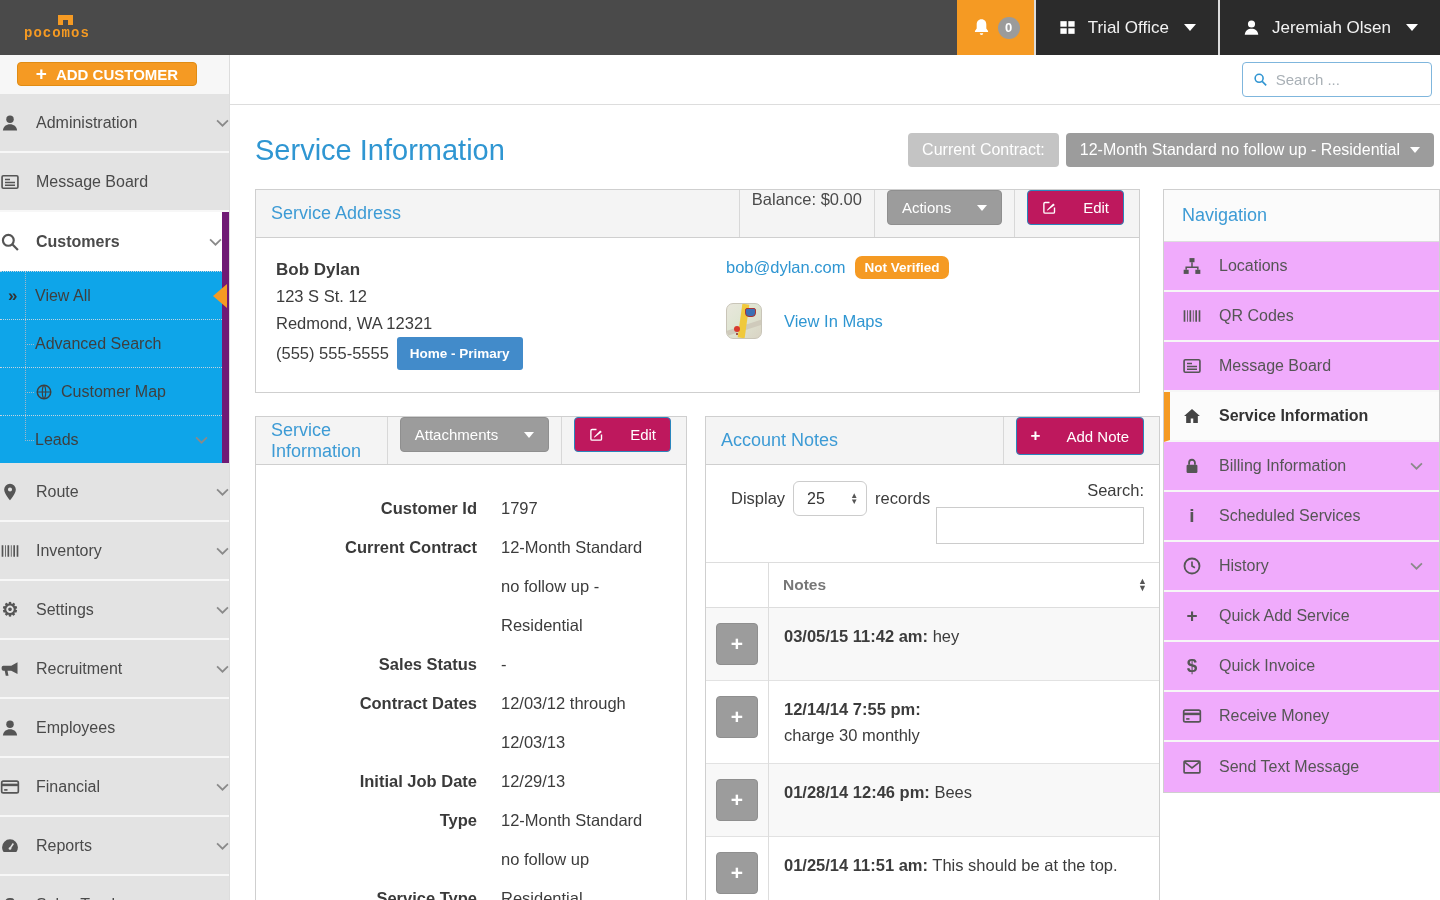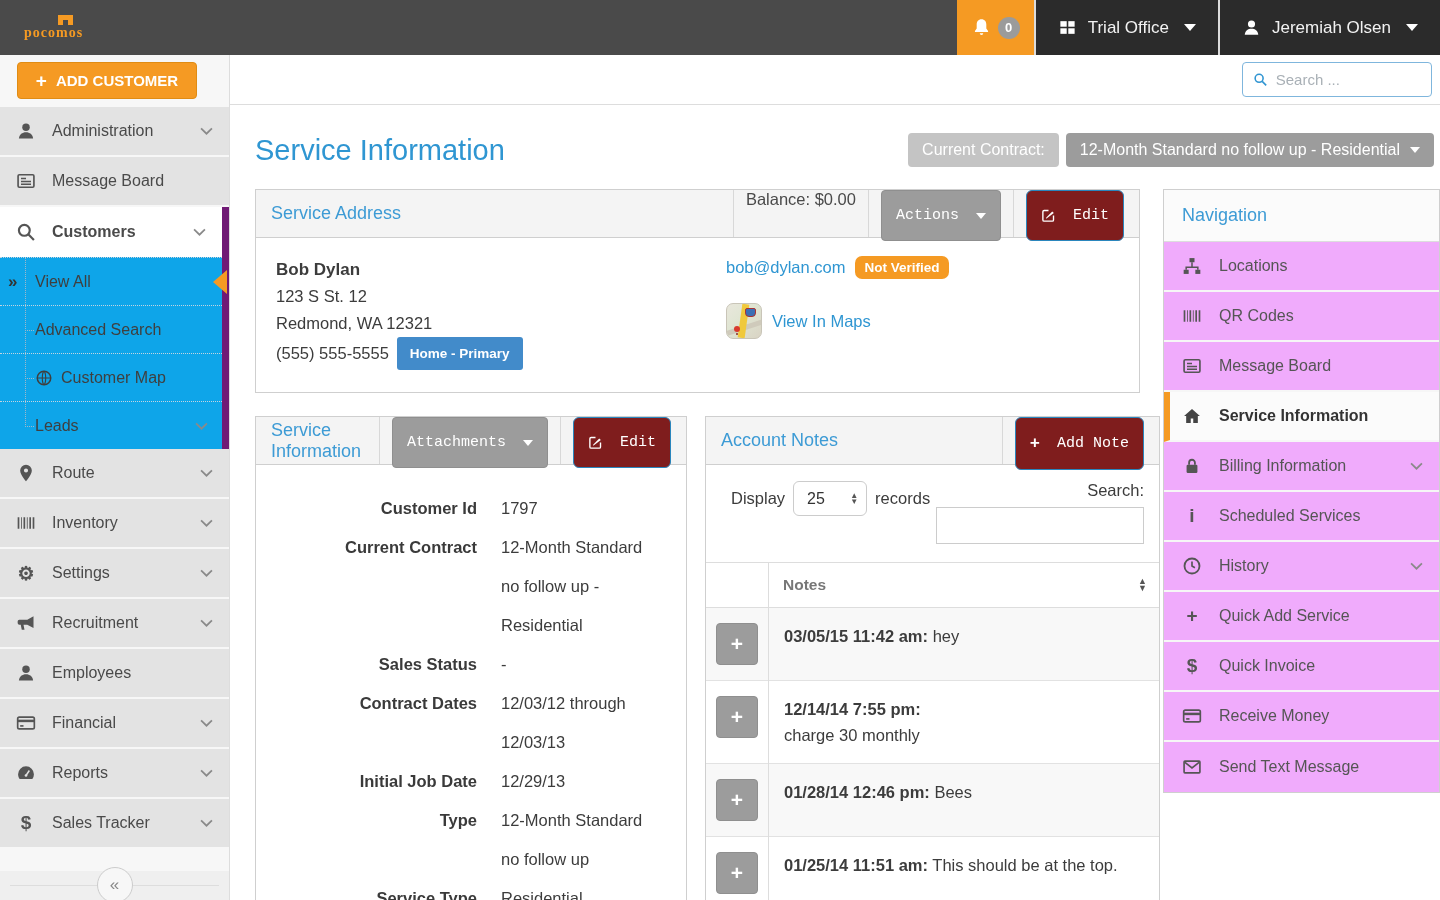--- a/index.html
+++ b/index.html
@@ -4,37 +4,37 @@
 <style>
   * { margin:0; padding:0; box-sizing:border-box; }
   html,body { width:1440px; height:900px; overflow:hidden; }
   body { font-family:"Liberation Sans", sans-serif; background:#fff; color:#3c3c3c; }
   svg { display:block; }
 
   
   .topbar { height:55px; background:#4a4a4a; display:flex; align-items:stretch; }
   .logo { display:flex; flex-direction:column; justify-content:center; padding-left:24px; }
   .logo-mark { width:5px; height:5px; background:#f59a23; box-shadow:5px 0 #f59a23, 10px 0 #f59a23, 10px 5px #f59a23, 0 5px #f59a23; margin-left:34px; margin-bottom:5px; }
-  .logo-text { font-family:Liberation Serif, serif; font-weight:bold; font-size:14px; letter-spacing:1px; color:#f59a23; }
+  .logo-text { font-family:Liberation Mono, monospace; font-weight:bold; font-size:14px; letter-spacing:1px; color:#f59a23; }
   .topbar-right { margin-left:auto; display:flex; align-items:stretch; }
   .bell-block { width:77px; background:#f59a23; display:flex; align-items:center; justify-content:center; gap:6px; cursor:pointer; }
   .icw { fill:#fff; }
   .bell-badge { background:#9b9b9b; color:#fff; border-radius:50%; width:22px; height:22px; display:flex; align-items:center; justify-content:center; font-size:13px; font-weight:bold; }
   .tb-block { background:#2b2b2b; color:#f2f2f2; display:flex; align-items:center; gap:11px; padding:0 22px; font-size:17px; border-left:2px solid #dcdcdc; cursor:pointer; }
   .caret { width:0; height:0; border-left:6px solid transparent; border-right:6px solid transparent; border-top:7px solid #fff; margin-left:4px; }
 
   
   .app { display:flex; height:845px; }
 
   
   .sidebar { width:230px; background:#f7f7f7; border-right:1px solid #ddd; display:flex; flex-direction:column; }
   .add-btn { margin:7px 0 0 17px; width:180px; height:37px; background:#f59a23; color:#fff; font-weight:bold; font-size:15px; border:1px solid #e08c14; border-radius:4px; display:flex; align-items:center; justify-content:center; gap:9px; cursor:pointer; font-family:inherit; }
   .add-plus { font-size:19px; font-weight:bold; }
   .menu { margin-top:8px; }
-  .mitem { height:50px; background:#e3e3e3; border-bottom:2px solid #f7f7f7; display:flex; align-items:center; padding:0 16px; font-size:16px; color:#4a4a4a; position:relative; cursor:pointer; }
+  .mitem { height:59px; background:#e3e3e3; border-bottom:2px solid #f7f7f7; display:flex; align-items:center; padding:0 0; font-size:16px; color:#4a4a4a; position:relative; cursor:pointer; }
   .mitem .ic, .nitem .ic { width:20px; height:20px; color:#555; fill:currentColor; flex:0 0 auto; }
   .mitem .ic { margin-right:16px; }
   .gi { width:20px; text-align:center; font-size:19px; font-weight:bold; color:#555; margin-right:16px; flex:0 0 auto; }
   .chev { color:#8a8a8a; margin-left:auto; flex:0 0 auto; }
   .group-expanded { background:#0ea5e9; border-right:7px solid #701a75; }
   .group-expanded .mitem { background:#fff; border-bottom:none; font-weight:bold; }
   .sub { position:relative; }
   .sub::before { content:''; position:absolute; left:25px; top:0; bottom:24px; border-left:1px dotted #9fb8ca; }
   .sub-item { height:48px; display:flex; align-items:center; padding:0 14px 0 35px; font-size:16px; color:#3f3f3f; border-top:1px dotted #c3d4e0; position:relative; cursor:pointer; }
   .sub-item .stub::before { content:''; position:absolute; left:25px; top:50%; width:9px; border-top:1px dotted #9fb8ca; }
@@ -62,34 +62,34 @@
 
   .body-row { display:flex; padding-left:25px; align-items:flex-start; }
   .main-col { width:885px; margin-right:23px; }
   .nav-col { width:277px; }
 
   .panel { border:1px solid #cfcfcf; background:#fff; }
   .panel-head { background:#f4f4f4; border-bottom:1px solid #cfcfcf; height:48px; display:flex; align-items:center; padding:0 15px; }
   .panel-title { color:#3d9bd5; font-size:18px; }
   .head-right { margin-left:auto; display:flex; align-items:flex-start; height:100%; }
   .vsep { width:1px; background:#d8d8d8; height:100%; margin:0 12px; }
-  .btn { border-radius:4px; font-size:15px; padding:16px 14px; display:inline-flex; align-items:center; gap:17px; cursor:pointer; border:1px solid transparent; font-family:Liberation Mono, monospace; }
-  .btn-blue { background:#7f1d1d; border-color:#2a86bd; color:#fff;border-radius:6px; }
+  .btn { border-radius:4px; font-size:15px; padding:8px 14px; display:inline-flex; align-items:center; gap:26px; cursor:pointer; border:1px solid transparent; font-family:Liberation Sans, sans-serif; }
+  .btn-blue { background:#be185d; border-color:#2a86bd; color:#fff; }
   .btn-gray { background:#9c9c9c; border-color:#8f8f8f; color:#fff; }
 
   
   .sa-body { display:flex; padding:18px 20px 22px; }
   .addr { width:450px; font-size:16.5px; line-height:27px; }
   .addr-name { font-weight:bold; font-size:17px; }
   .phone-line { display:flex; align-items:center; }
   .badge-blue { background:#428bca; color:#fff; font-size:13.5px; font-weight:bold; padding:3px 13px; border-radius:3px; margin-left:8px; }
   .badge-orange { background:#f59a23; color:#fff; font-size:13.5px; font-weight:bold; padding:4px 9px; border-radius:7px; margin-left:10px; }
   .link { color:#2f96d2; text-decoration:none; font-size:16.5px; cursor:pointer; }
   .email-line { display:flex; align-items:center; }
-  .maps-line { display:flex; align-items:center; gap:10px; margin-top:24px; }
+  .maps-line { display:flex; align-items:center; gap:22px; margin-top:24px; }
   .maps-icon { width:36px; height:36px; border-radius:7px; border:1px solid #c9c5b8; background:linear-gradient(135deg,#e9e7dc 0%,#dfe5d2 45%,#d9d3c4 100%); position:relative; overflow:hidden; }
   .maps-icon .road-y { position:absolute; left:13px; top:0; width:7px; height:100%; background:#f0c93c; transform:rotate(8deg); }
   .maps-icon .road-g { position:absolute; left:-4px; top:20px; width:150%; height:5px; background:#cfcabb; transform:rotate(-18deg); }
   .maps-icon .shield { position:absolute; right:5px; top:4px; width:11px; height:9px; background:#3b6fb5; border-radius:2px 2px 4px 4px; border:1px solid #a33; }
   .maps-icon .pin { position:absolute; left:7px; bottom:6px; width:6px; height:6px; background:#d83a2e; border-radius:50%; box-shadow:0 5px 0 -2px #8a2a22; }
 
   
   .panels-row { display:flex; margin-top:23px; align-items:flex-start; }
   .si-panel { width:432px; margin-right:18px; flex:0 0 auto; }
   .an-panel { flex:1; }

